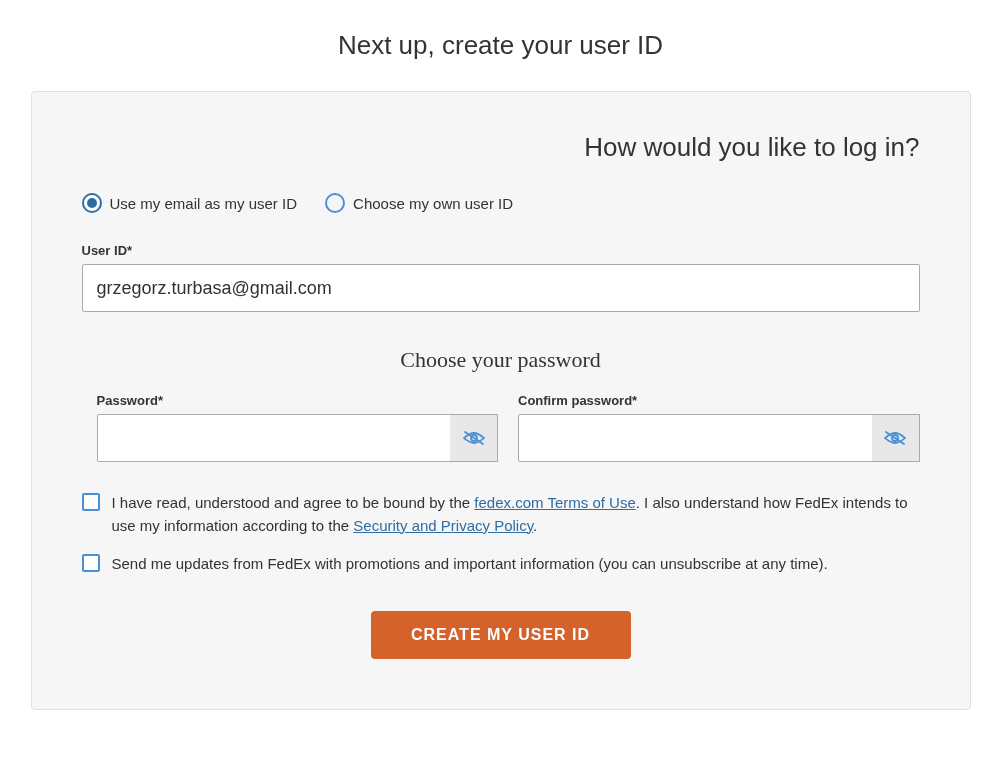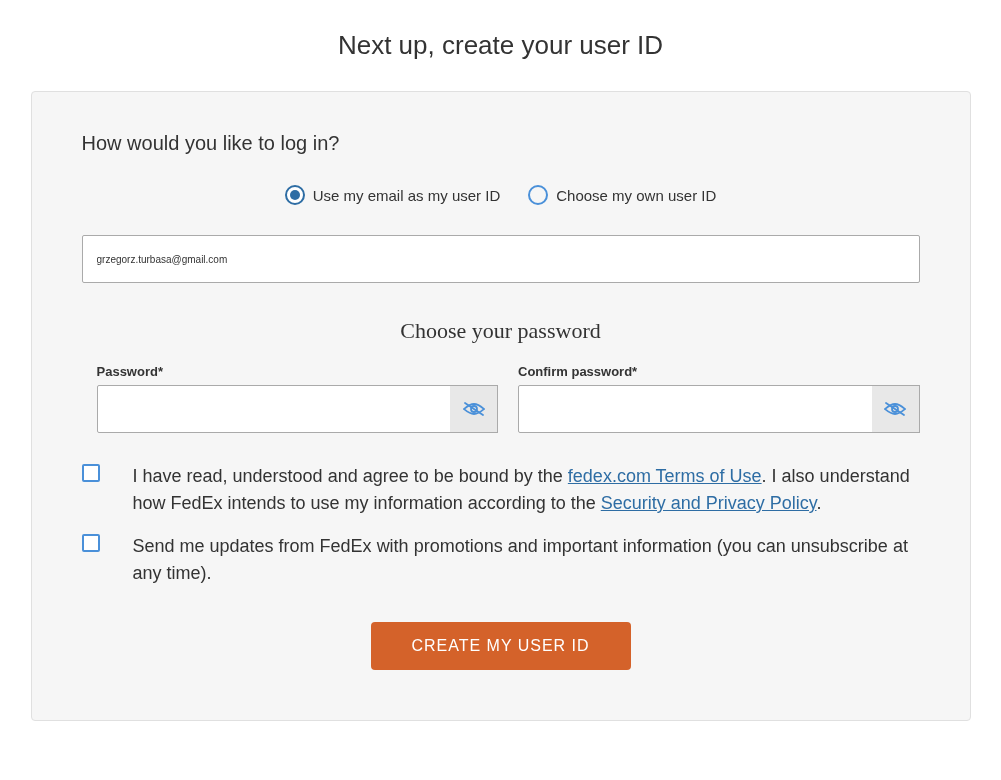--- a/index.html
+++ b/index.html
@@ -31,33 +31,32 @@
     .card {
       background-color: #f6f6f6;
       border: 1px solid #e0e0e0;
       border-radius: 4px;
       width: 940px;
       max-width: 100%;
       padding: 40px 50px 50px 50px;
     }
 
     .section-title {
-      font-size: 20px;
+      font-size: 26px;
       font-weight: 400;
       color: #333;
-      text-align: left;
+      text-align: right;
       margin-bottom: 30px;
     }
 
     .radio-group {
       display: flex;
       align-items: center;
       gap: 28px;
       margin-bottom: 30px;
-      justify-content: center;
     }
 
     .radio-option {
       display: flex;
       align-items: center;
       gap: 8px;
       cursor: pointer;
     }
 
     .radio-option input[type="radio"] {
@@ -101,21 +100,21 @@
       margin-bottom: 6px;
       display: block;
     }
 
     .text-input {
       width: 100%;
       height: 48px;
       border: 1px solid #aaa;
       border-radius: 2px;
       padding: 0 14px;
-      font-size: 10px;
+      font-size: 18px;
       color: #333;
       background: #fff;
       outline: none;
     }
 
     .password-section-title {
       font-size: 22px;
       font-weight: 400;
       color: #333;
       text-align: center;
@@ -193,40 +192,39 @@
       cursor: pointer;
       flex-shrink: 0;
       margin-top: 1px;
     }
 
     .checkbox-option input[type="checkbox"]:checked {
       background: #2e6da4;
     }
 
     .checkbox-label {
-      font-size: 18px;
+      font-size: 15px;
       color: #333;
       line-height: 1.5;
-      margin-left: 21px;
     }
 
     .checkbox-label a {
       color: #2e6da4;
       text-decoration: underline;
     }
 
     .create-button {
       display: block;
       width: 260px;
       margin: 0 auto;
       height: 48px;
       background-color: #d4622a;
       color: #ffffff;
       font-size: 16px;
-      font-weight: 400;
+      font-weight: 700;
       letter-spacing: 1px;
       border: none;
       border-radius: 4px;
       cursor: pointer;
       text-transform: uppercase;
     }
   </style>
 </head>
 <body>
 
@@ -240,20 +238,21 @@
       <input type="radio" name="user-id-type" checked="" style="">
       <span class="radio-label">Use my email as my user ID</span>
     </label>
     <label class="radio-option">
       <input type="radio" name="user-id-type" style="">
       <span class="radio-label">Choose my own user ID</span>
     </label>
   </div>
 
   <div>
+    <label class="field-label">User ID*</label>
     <input type="text" class="text-input" value="grzegorz.turbasa@gmail.com" style="">
   </div>
 
   <h2 class="password-section-title">Choose your password</h2>
 
   <div class="password-row">
     <div class="password-field-wrap">
       <label class="field-label">Password*</label>
       <div class="password-input-container">
         <input type="password" class="password-input" style="">

